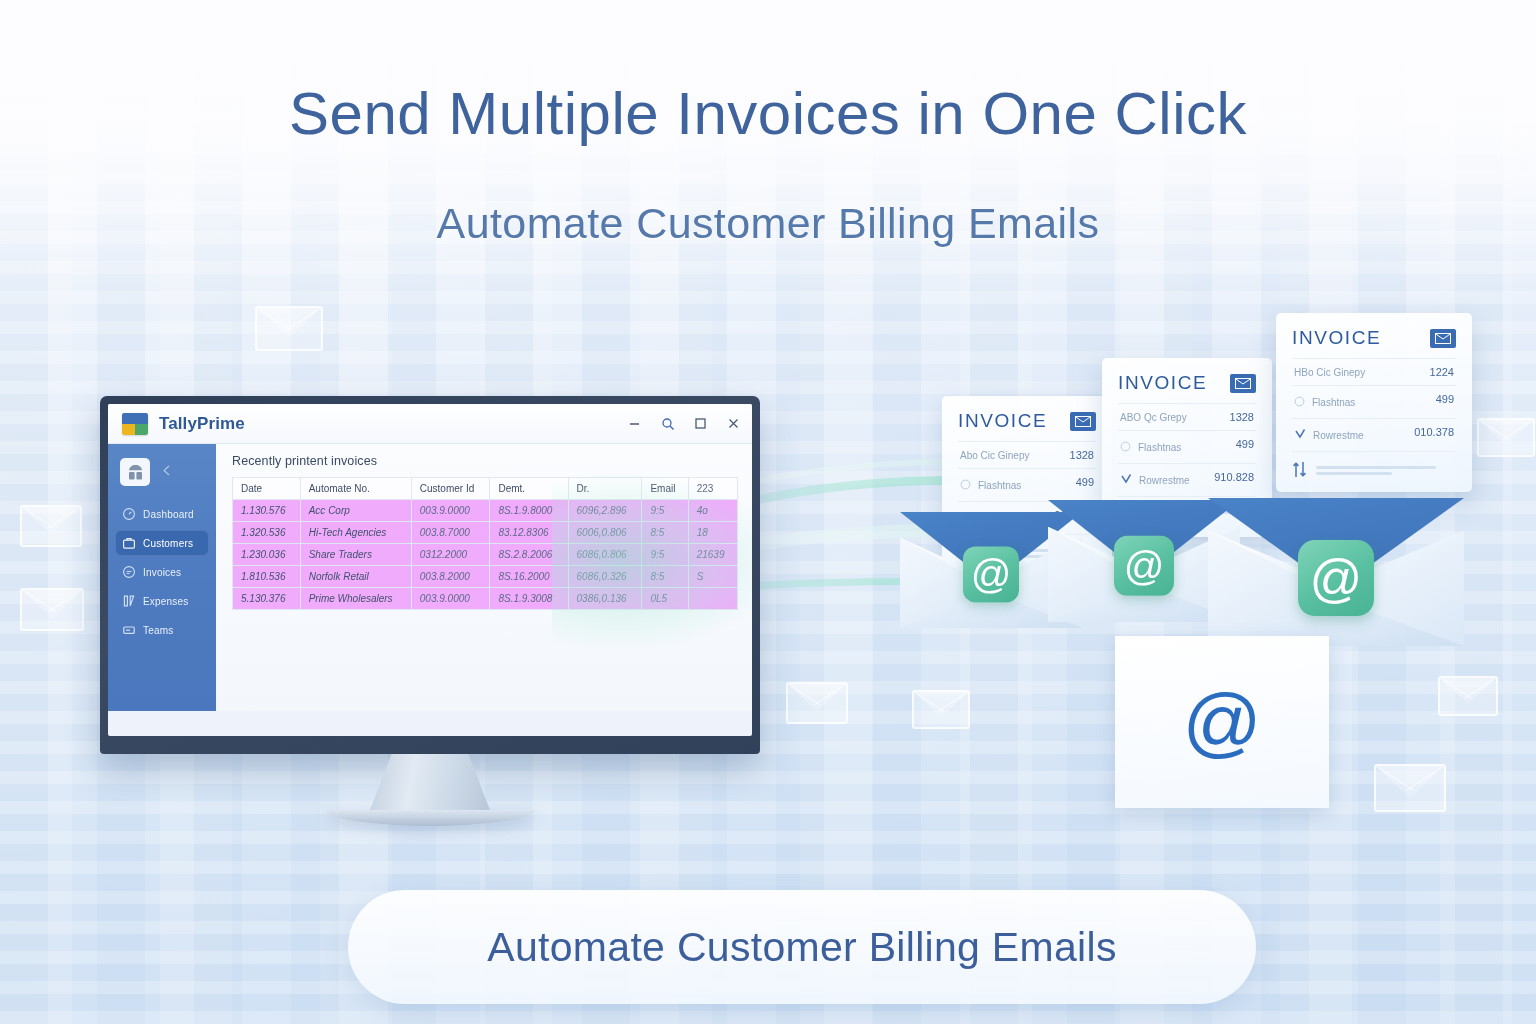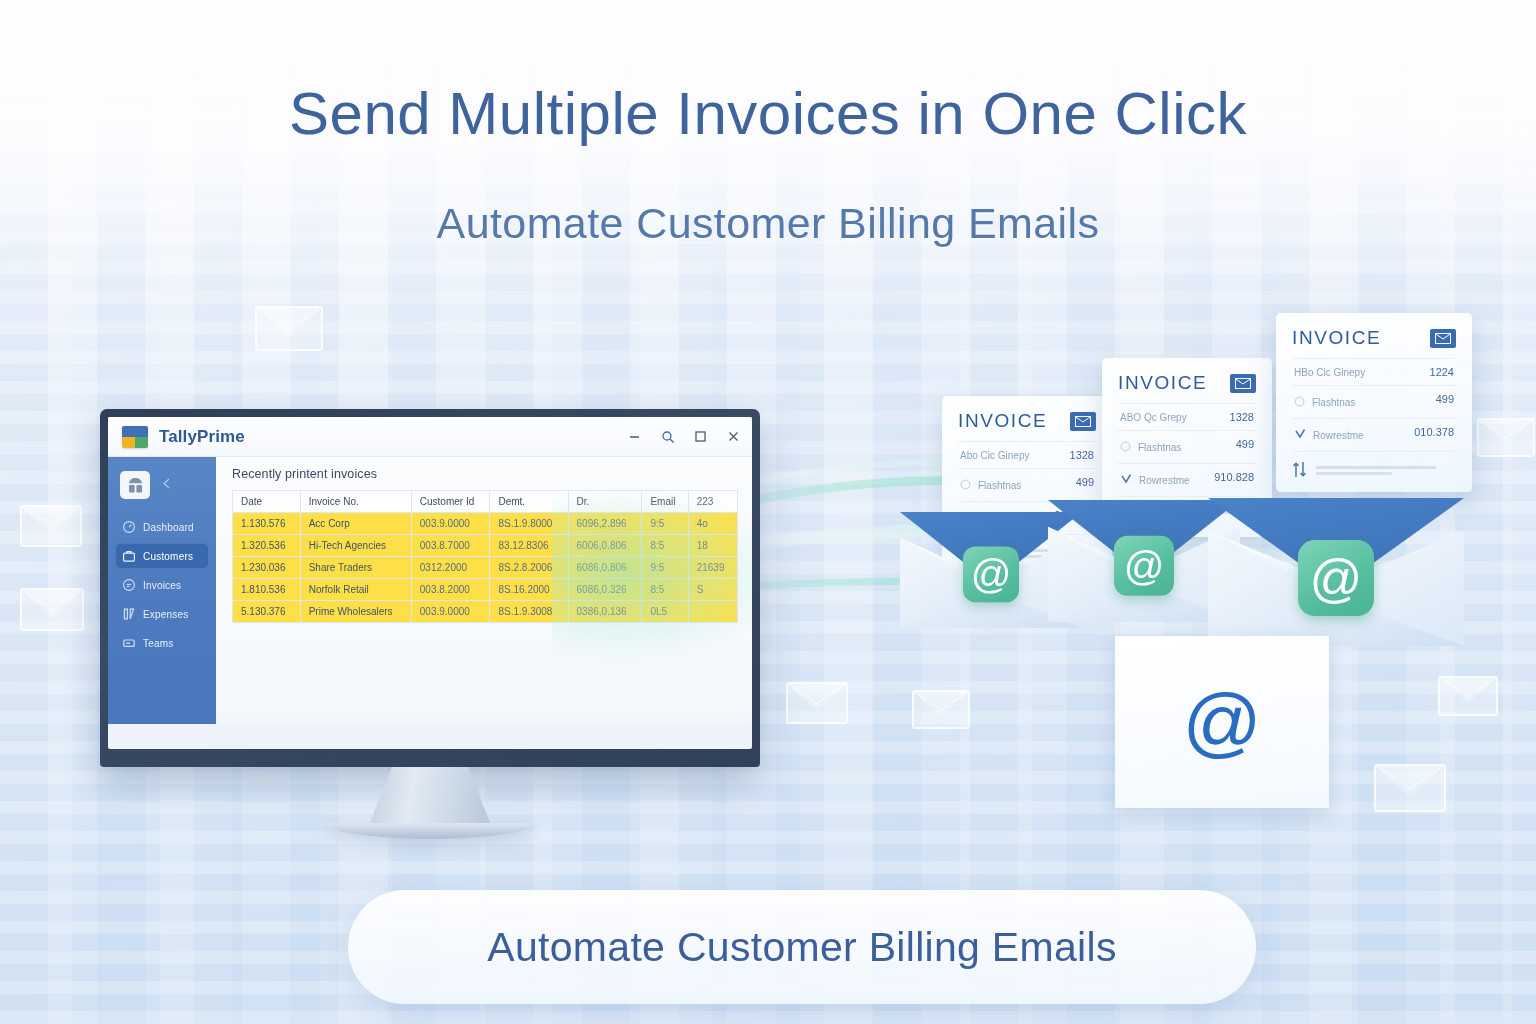--- a/index.html
+++ b/index.html
@@ -76,21 +76,21 @@
   #subtitle {
     margin-top: 54px;
     font-size: 43px;
     font-weight: 400;
     color: #5679ab;
     letter-spacing: .4px;
     text-shadow: 0 1px 2px rgba(255,255,255,.9);
   }
 
   
-  #monitor { position:absolute; left:100px; top:409px; width:660px; }
+  #monitor { position:absolute; left:100px; top:396px; width:660px; }
   .screen-bezel {
     width: 660px; height: 358px;
     background: linear-gradient(160deg, #2f3f57 0%, #3a4a63 40%, #31415a 100%);
     border-radius: 7px 7px 4px 4px;
     padding: 8px 8px 18px 8px;
     box-shadow: 0 16px 34px rgba(60,90,130,.30);
   }
   .screen {
     width: 100%; height: 100%;
     background: #eef3fb;
@@ -178,21 +178,21 @@
     border: 1px solid #dfe7f2;
     padding: 5px 8px;
     font-size: 10px;
     text-align: left;
     color: #42526b;
     white-space: nowrap;
   }
   table.inv th { font-weight: 400; color:#3d4d66; background:#fdfdff; }
   table.inv td.num, table.inv th.num { text-align: left; color:#5b6b84; }
   table.inv td.blur, table.inv th.blur { filter: blur(.55px); }
-  table.inv tr td { background:#fde047; }
+  table.inv tr td { background:#f0abfc;font-style:italic; }
 
   .table-glow {
     position:absolute; right:-30px; top:30px; width: 230px; height: 175px;
     background: radial-gradient(ellipse at 30% 50%, rgba(150,230,205,.55) 0%, rgba(170,235,215,.28) 42%, rgba(255,255,255,0) 72%);
     pointer-events:none;
   }
 
   
   .inv-card {
     position:absolute;
@@ -435,21 +435,21 @@
             </div>
           </div>
 
           <div class="content">
             <div class="content-title">Recently printent invoices</div>
 
             <table class="inv">
               <thead>
                 <tr>
                   <th>Date</th>
-                  <th>Invoice No.</th>
+                  <th>Automate No.</th>
                   <th class="blur">Customer Id</th>
                   <th class="blur">Dеmt.</th>
                   <th class="blur">Dr.</th>
                   <th>Email</th>
                   <th class="blur num">223</th>
                 </tr>
               </thead>
               <tbody>
                 <tr>
                   <td class="blur">1.130.576</td>

